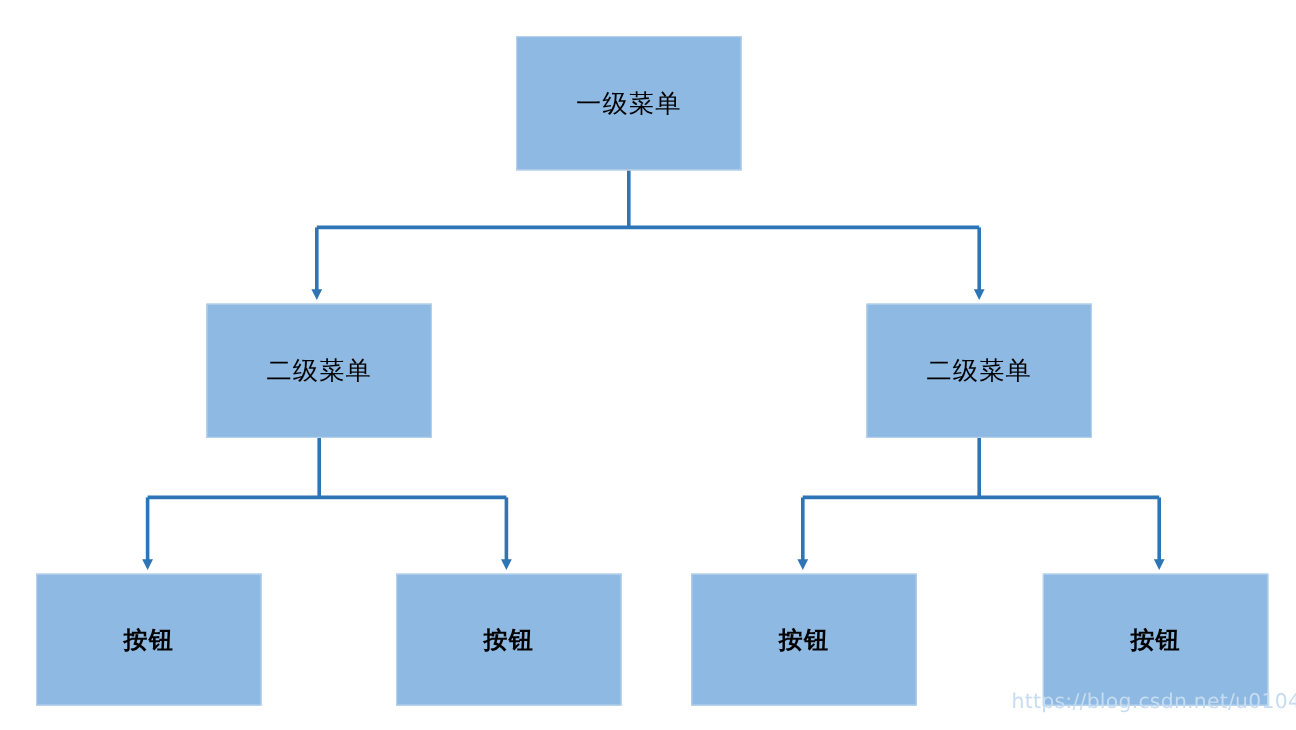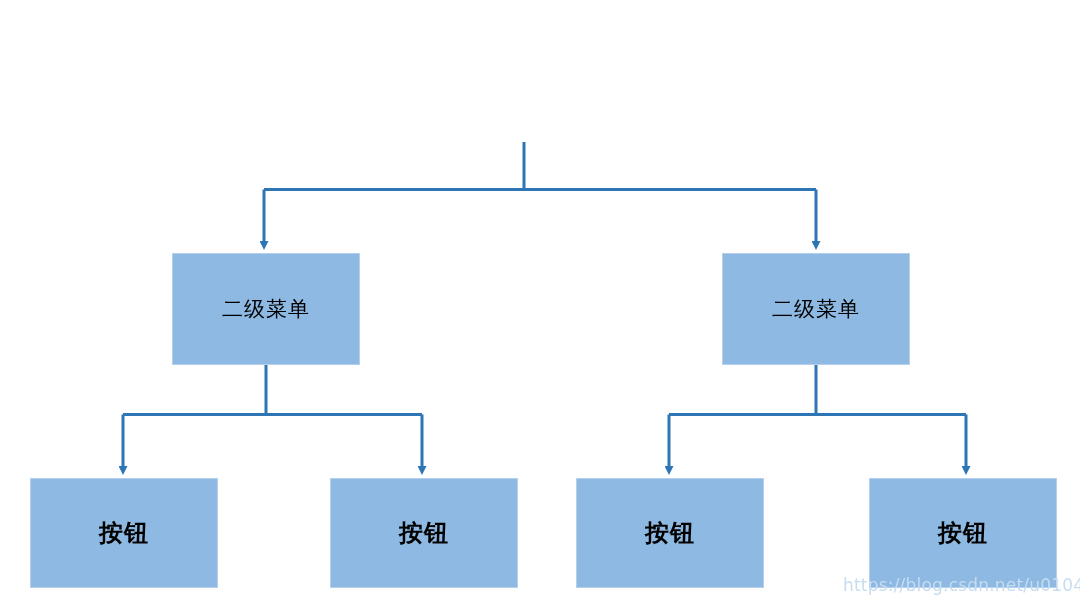--- a/index.html
+++ b/index.html
@@ -42,21 +42,21 @@
     letter-spacing: 1px;
     white-space: nowrap;
     user-select: none;
   }
   .node.level1 .node-label,
   .node.level2 .node-label {
     font-weight: 400;
   }
   .node.leaf .node-label {
     font-weight: 700;
-    font-size: 24px;
+    font-size: 20px;
   }
   #watermark {
     position: absolute;
     left: 843px;
     top: 575px;
     font-size: 17px;
     color: #C5DCF1;
     white-space: nowrap;
     letter-spacing: 0.2px;
     z-index: 3;
@@ -90,20 +90,23 @@
     </g>
 
     <g fill="none" stroke="#2E75B6" stroke-width="3" stroke-linecap="butt">
       <path d="M816,365 L816,414.5"></path>
       <path d="M669,414.5 L966,414.5"></path>
       <path d="M669,414.5 L669,467" marker-end="url(#arrowhead)"></path>
       <path d="M966,414.5 L966,467" marker-end="url(#arrowhead)"></path>
     </g>
   </svg>
 
+  <div class="node level1" style="left:430px; top:30px; width:188px; height:112px;">
+    <span class="node-label">一级菜单</span>
+  </div>
 
   <div class="node level2" style="left:172px; top:253px; width:188px; height:112px;">
     <span class="node-label">二级菜单</span>
   </div>
 
   <div class="node level2" style="left:722px; top:253px; width:188px; height:112px;">
     <span class="node-label">二级菜单</span>
   </div>
 
   <div class="node leaf" style="left:30px; top:478px; width:188px; height:110px;">

